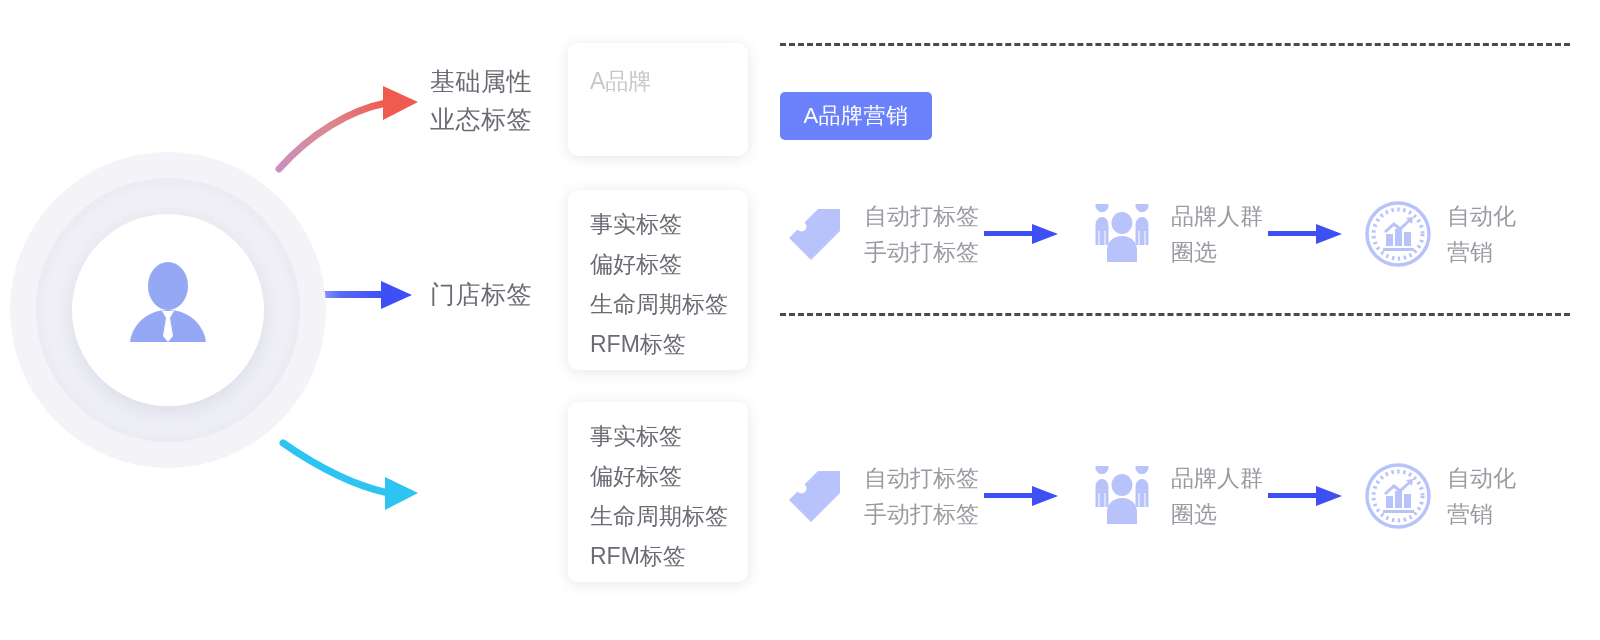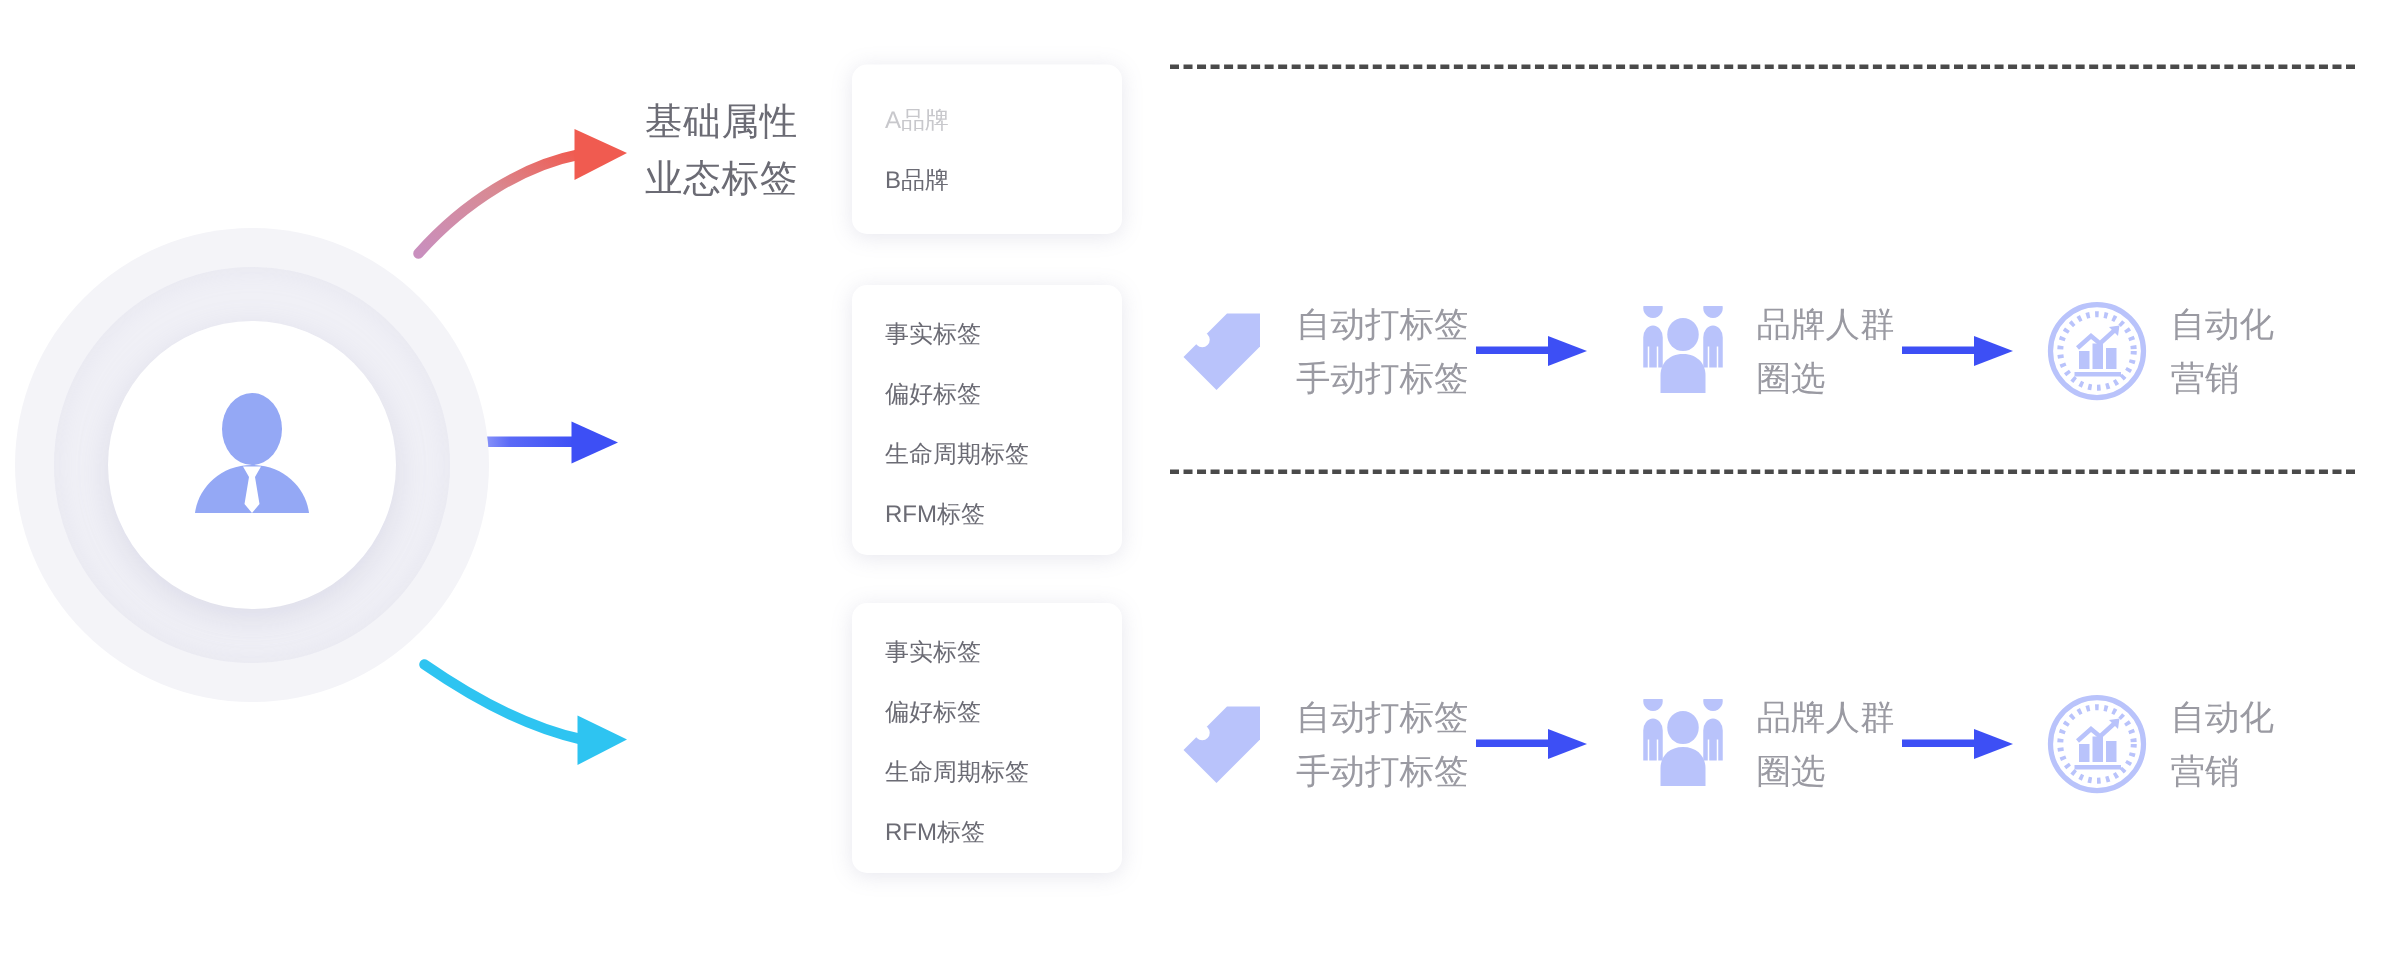--- a/index.html
+++ b/index.html
@@ -82,21 +82,21 @@
   .tag-card {
     position: absolute;
     background: #ffffff;
     border-radius: 10px;
     box-shadow: 0 2px 14px rgba(120,120,160,0.18);
     box-sizing: border-box;
     padding: 14px 22px;
   }
   .tag-card .tag-line {
     color: #6b6b74;
-    font-size: 16px;
+    font-size: 23px;
     line-height: 40px;
     white-space: nowrap;
   }
   .tag-card .tag-line.muted { color: #c8c8cc; }
   #tag-card-0 { left: 568px; top: 43px;  width: 180px; height: 113px; padding-top: 18px; }
   #tag-card-1 { left: 568px; top: 190px; width: 180px; height: 180px; }
   #tag-card-2 { left: 568px; top: 402px; width: 180px; height: 180px; }
 
   
   .divider {
@@ -216,43 +216,44 @@
       <svg width="104" height="104" viewBox="0 0 104 104">
         <ellipse cx="52" cy="28" rx="20" ry="24" fill="#94a8f5"></ellipse>
         <path d="M 52 52 C 30 52 16 68 14 84 L 90 84 C 88 68 74 52 52 52 Z" fill="#94a8f5"></path>
         <path d="M 46 53 L 58 53 L 54 60 L 57 78 L 52 84 L 47 78 L 50 60 Z" fill="#ffffff"></path>
       </svg>
     </div>
   </div>
 
   <div class="branch-label" id="branch-label-0">基础属性
 业态标签</div>
+  <div class="branch-label" id="branch-label-1">门店标签</div>
 
   <div class="tag-card" id="tag-card-0">
     <div class="tag-line muted">A品牌</div>
-    <div class="tag-line">B品牌</div>
   </div>
 
   <div class="tag-card" id="tag-card-1">
     <div class="tag-line">事实标签</div>
     <div class="tag-line">偏好标签</div>
     <div class="tag-line">生命周期标签</div>
     <div class="tag-line">RFM标签</div>
   </div>
 
   <div class="tag-card" id="tag-card-2">
     <div class="tag-line">事实标签</div>
     <div class="tag-line">偏好标签</div>
     <div class="tag-line">生命周期标签</div>
     <div class="tag-line">RFM标签</div>
   </div>
 
   <div class="divider" id="divider-top"></div>
   <div class="divider" id="divider-middle"></div>
 
+  <div class="brand-badge" id="brand-badge-0">A品牌营销</div>
 
   <div class="pipeline" id="pipeline-0">
 
     <div class="step">
       <div class="step-icon">
         <svg width="62" height="62" viewBox="0 0 62 62">
           <path d="M 34 6 L 56 6 L 56 28 L 27 57 L 5 35 Z" fill="#b9c3fb"></path>
           <circle cx="17.5" cy="23.5" r="5" fill="#ffffff"></circle>
         </svg>
       </div>

